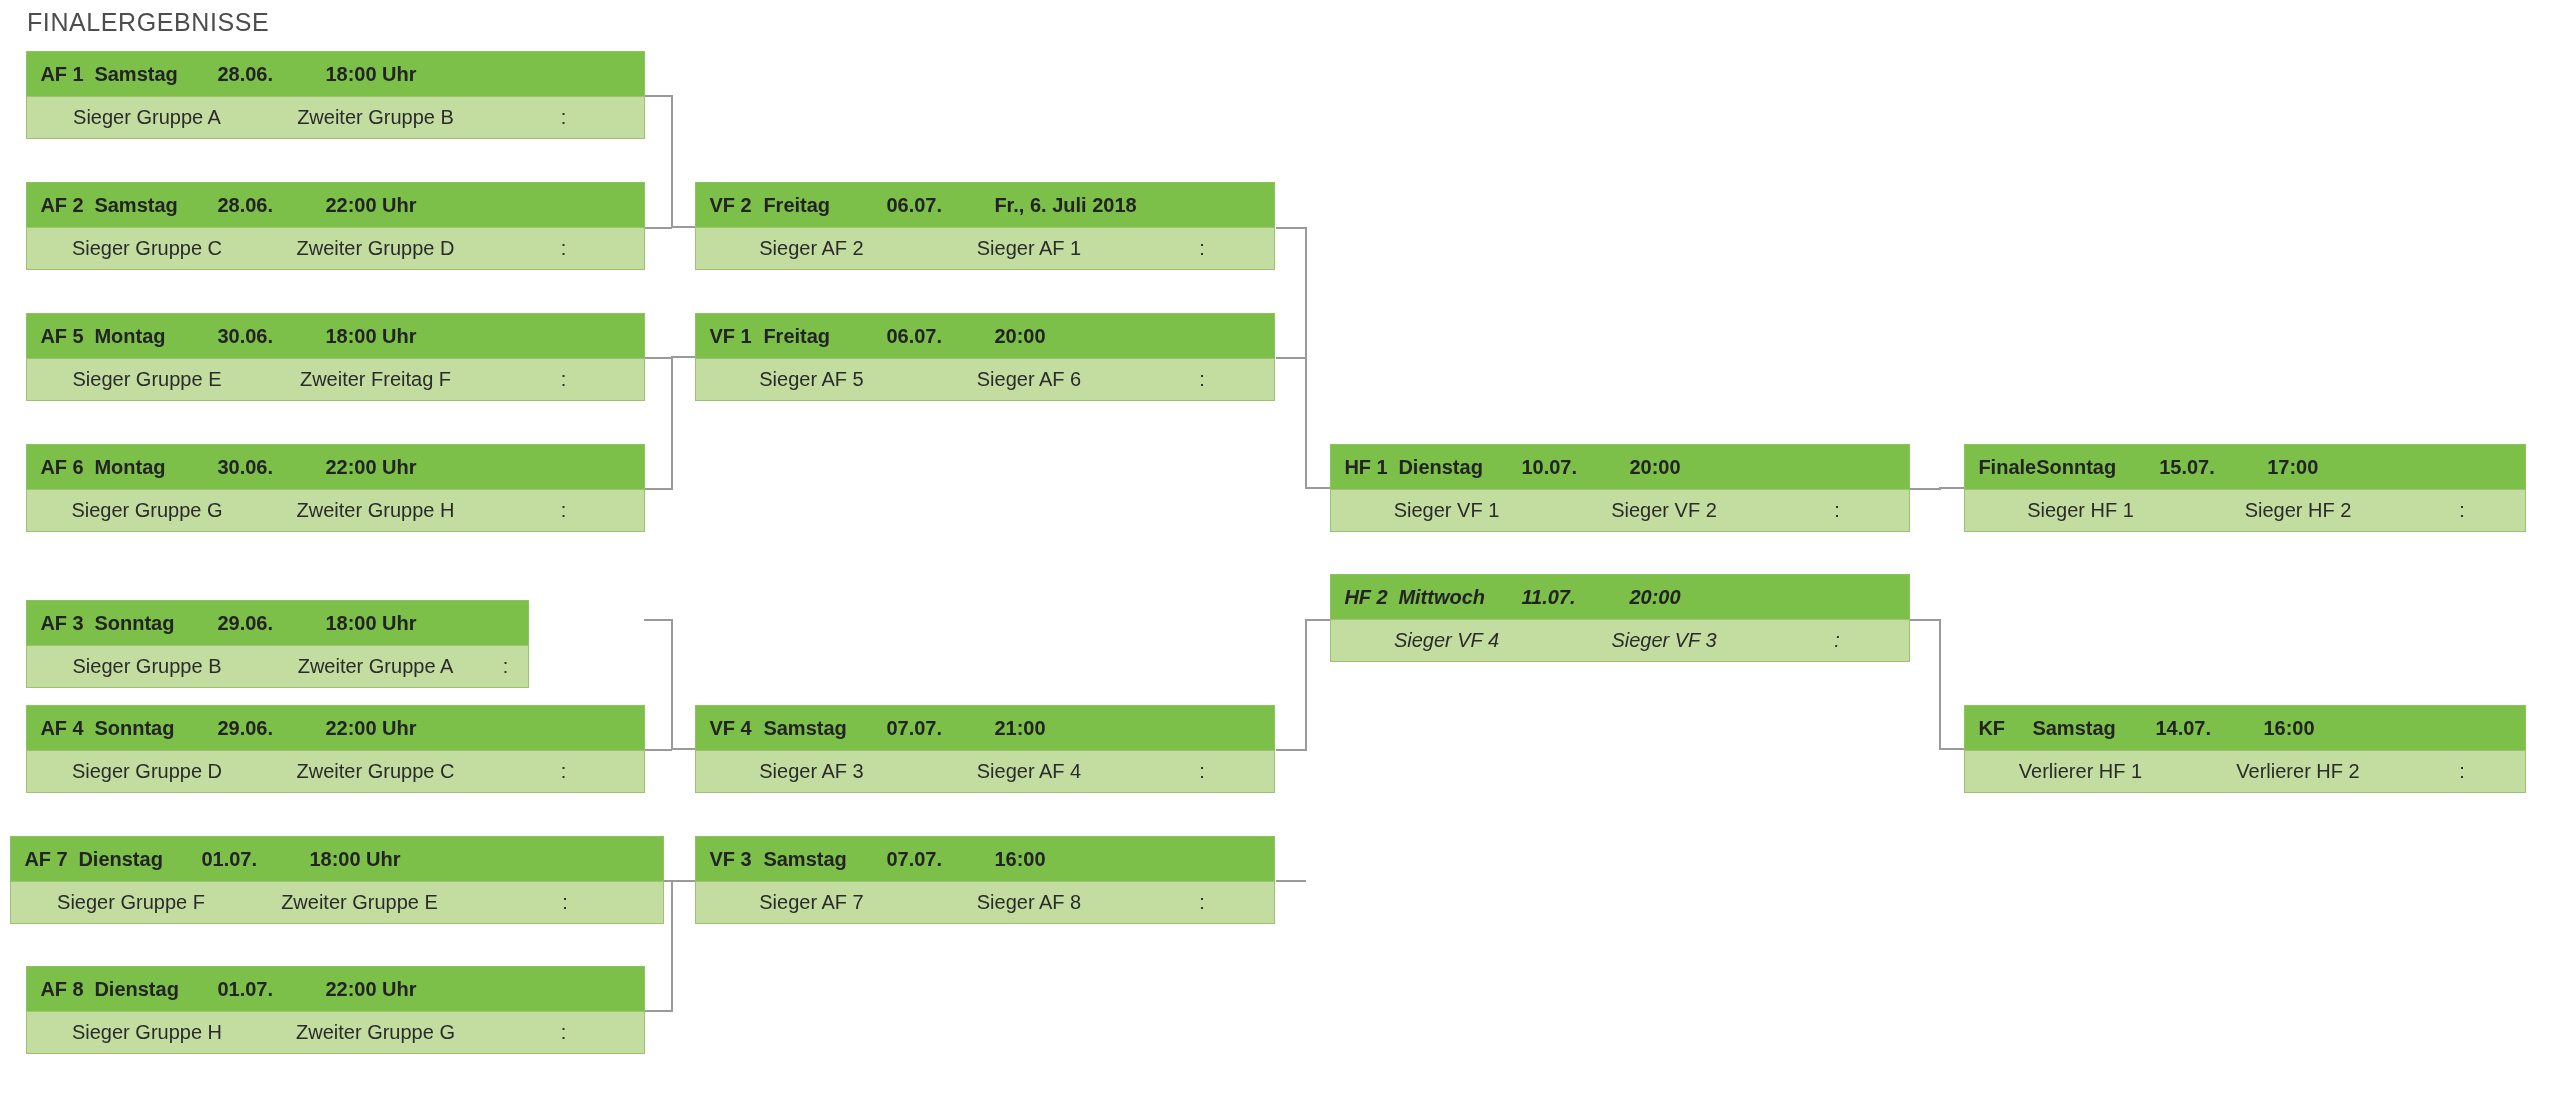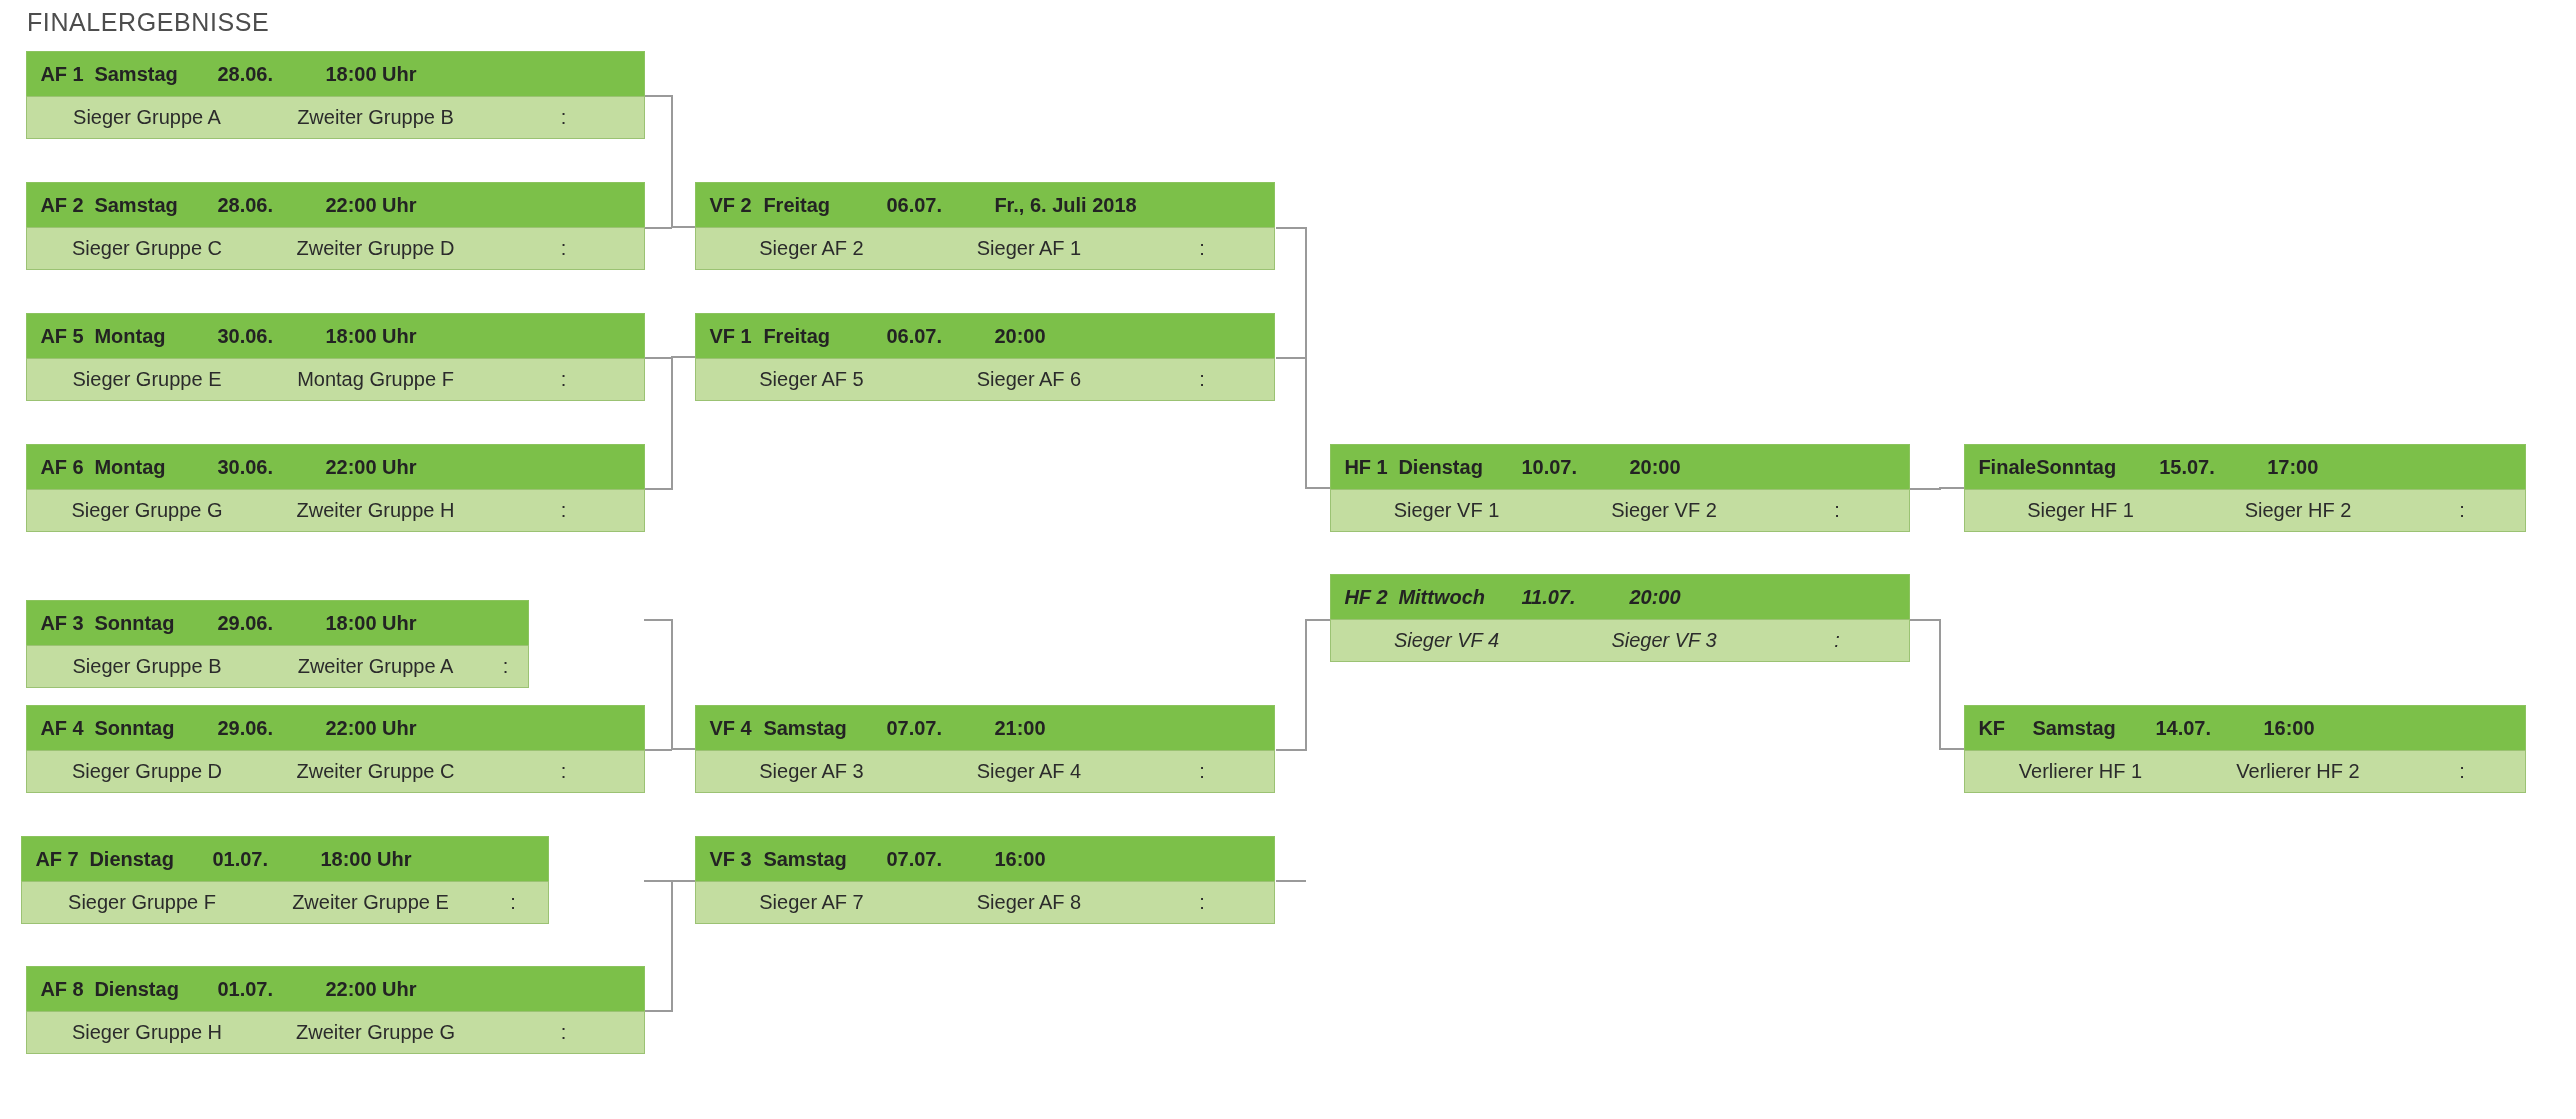--- a/index.html
+++ b/index.html
@@ -203,21 +203,21 @@
 
   <div class="match col-af" style="left:26px; top:313px; width:619px;">
     <div class="match-header">
       <span class="m-code">AF 5</span>
       <span class="m-day">Montag</span>
       <span class="m-date">30.06.</span>
       <span class="m-time">18:00 Uhr</span>
     </div>
     <div class="match-body">
       <span class="t-home">Sieger Gruppe E</span>
-      <span class="t-away">Montag Gruppe F</span>
+      <span class="t-away">Zweiter Freitag F</span>
       <span class="t-score">:</span>
     </div>
   </div>
 
   <div class="match col-af" style="left:26px; top:444px; width:619px;">
     <div class="match-header">
       <span class="m-code">AF 6</span>
       <span class="m-day">Montag</span>
       <span class="m-date">30.06.</span>
       <span class="m-time">22:00 Uhr</span>
@@ -250,21 +250,21 @@
       <span class="m-date">29.06.</span>
       <span class="m-time">22:00 Uhr</span>
     </div>
     <div class="match-body">
       <span class="t-home">Sieger Gruppe D</span>
       <span class="t-away">Zweiter Gruppe C</span>
       <span class="t-score">:</span>
     </div>
   </div>
 
-  <div class="match col-af" style="left:21px; top:836px; width:528px;border-radius:16px;">
+  <div class="match col-af" style="left:10px; top:836px; width:654px;border-radius:16px;">
     <div class="match-header">
       <span class="m-code">AF 7</span>
       <span class="m-day">Dienstag</span>
       <span class="m-date">01.07.</span>
       <span class="m-time">18:00 Uhr</span>
     </div>
     <div class="match-body">
       <span class="t-home">Sieger Gruppe F</span>
       <span class="t-away">Zweiter Gruppe E</span>
       <span class="t-score">:</span>

